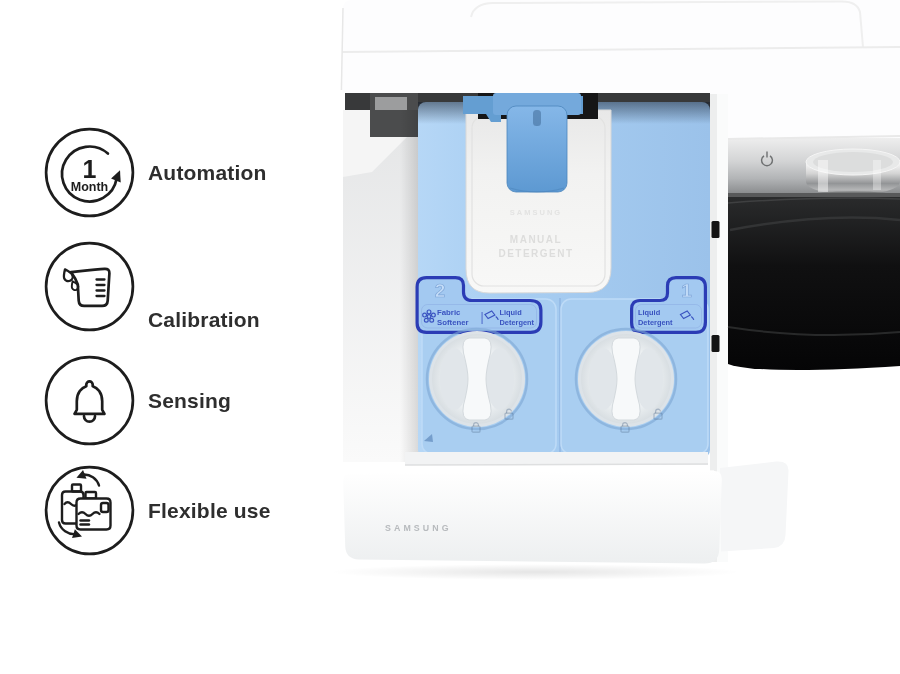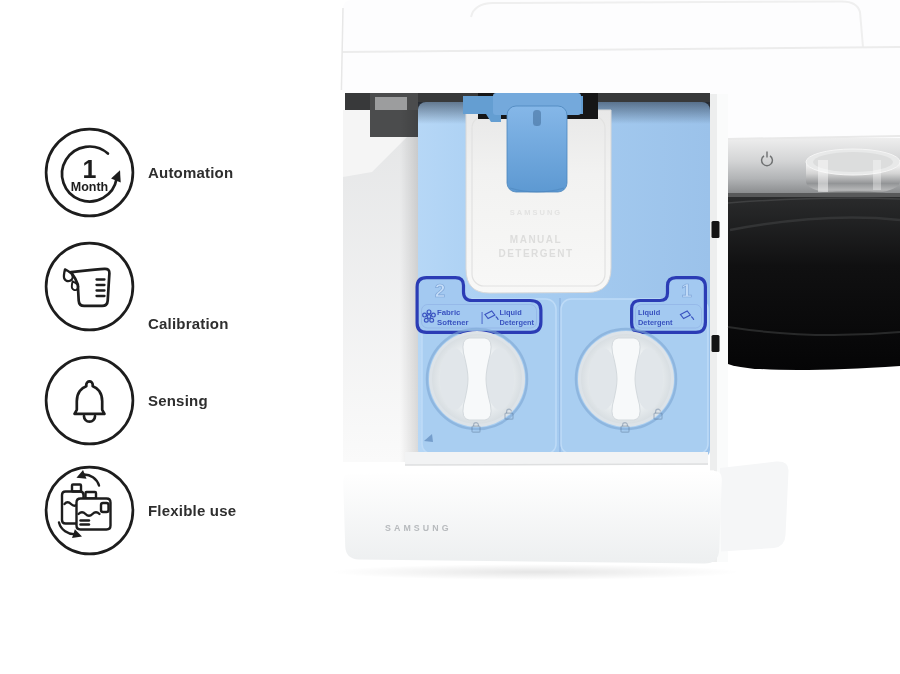--- a/index.html
+++ b/index.html
@@ -2,21 +2,21 @@
 <html><head>
 <meta charset="utf-8">
 <style>
   html,body{margin:0;padding:0;background:#ffffff;}
   .canvas{
     position:relative;width:900px;height:674px;background:#ffffff;overflow:hidden;
     font-family:"Liberation Sans",sans-serif;
   }
   .features{position:absolute;left:0;top:0;width:330px;height:674px;}
   .feature{position:absolute;left:44px;display:flex;align-items:center;gap:13px;}
-  .flabel{font-size:15px;font-weight:bold;color:#2e2e2e;letter-spacing:.2px;white-space:nowrap;}
+  .flabel{font-size:21px;font-weight:bold;color:#2e2e2e;letter-spacing:.2px;white-space:nowrap;}
   .ink{fill:none;stroke:#1d1d1d;stroke-width:2.7;stroke-linecap:round;stroke-linejoin:round;}
   .machine{position:absolute;left:330px;top:0;}
   svg text{font-family:"Liberation Sans",sans-serif;}
 </style>
 </head>
 <body>
 
 <div class="canvas">
 
   <div class="features">

